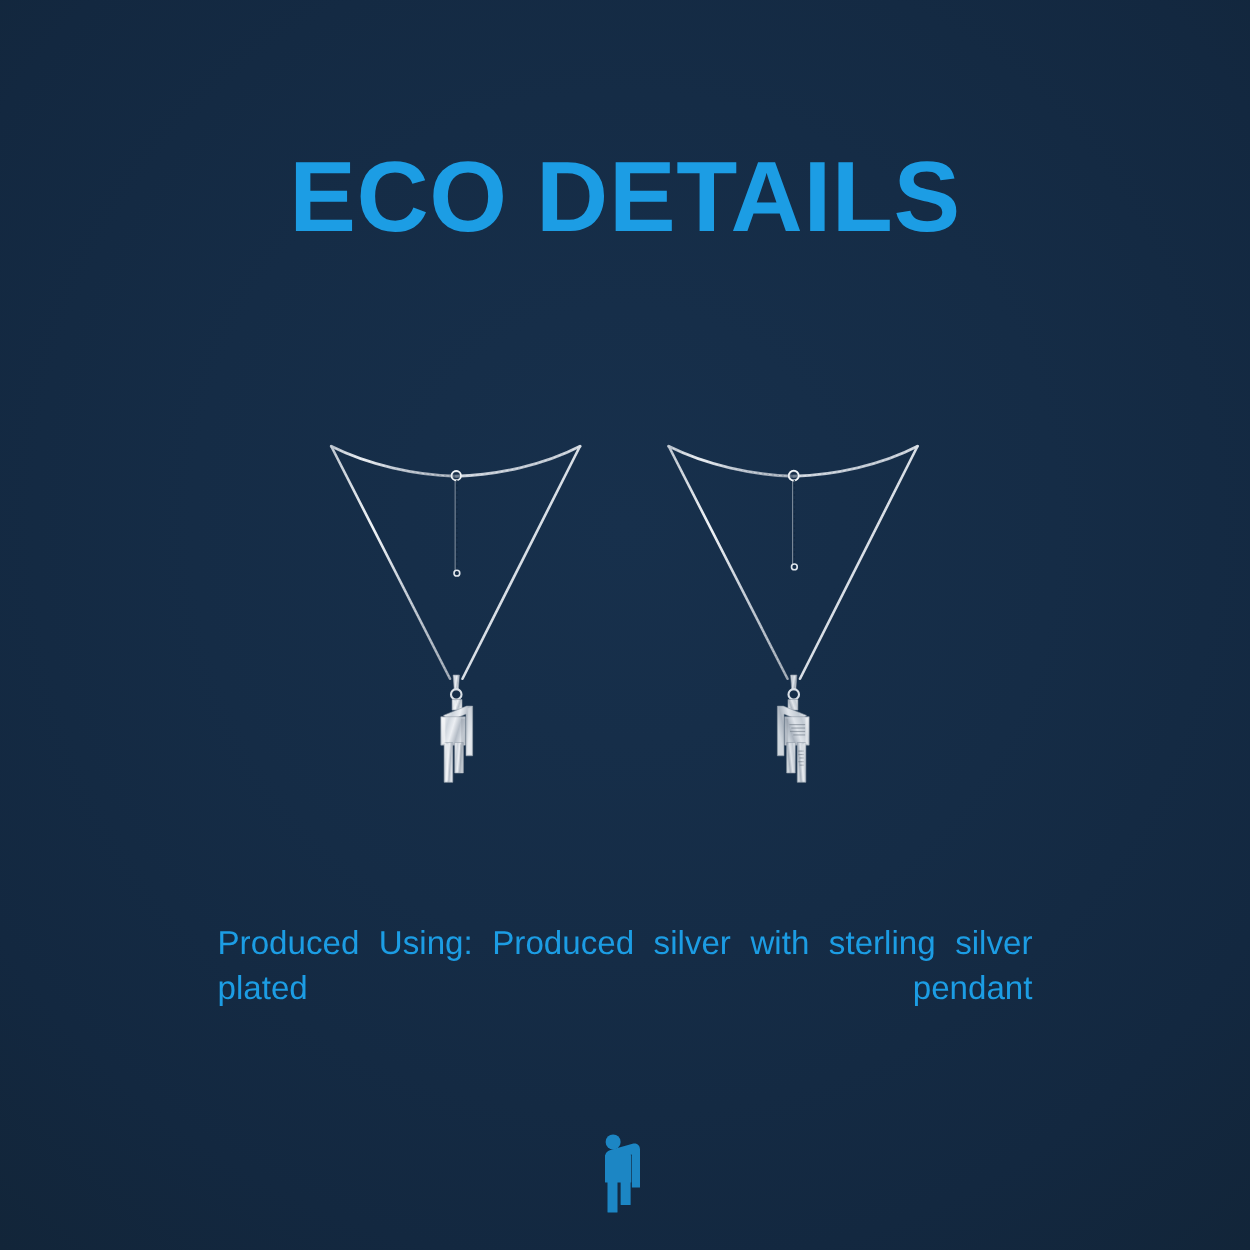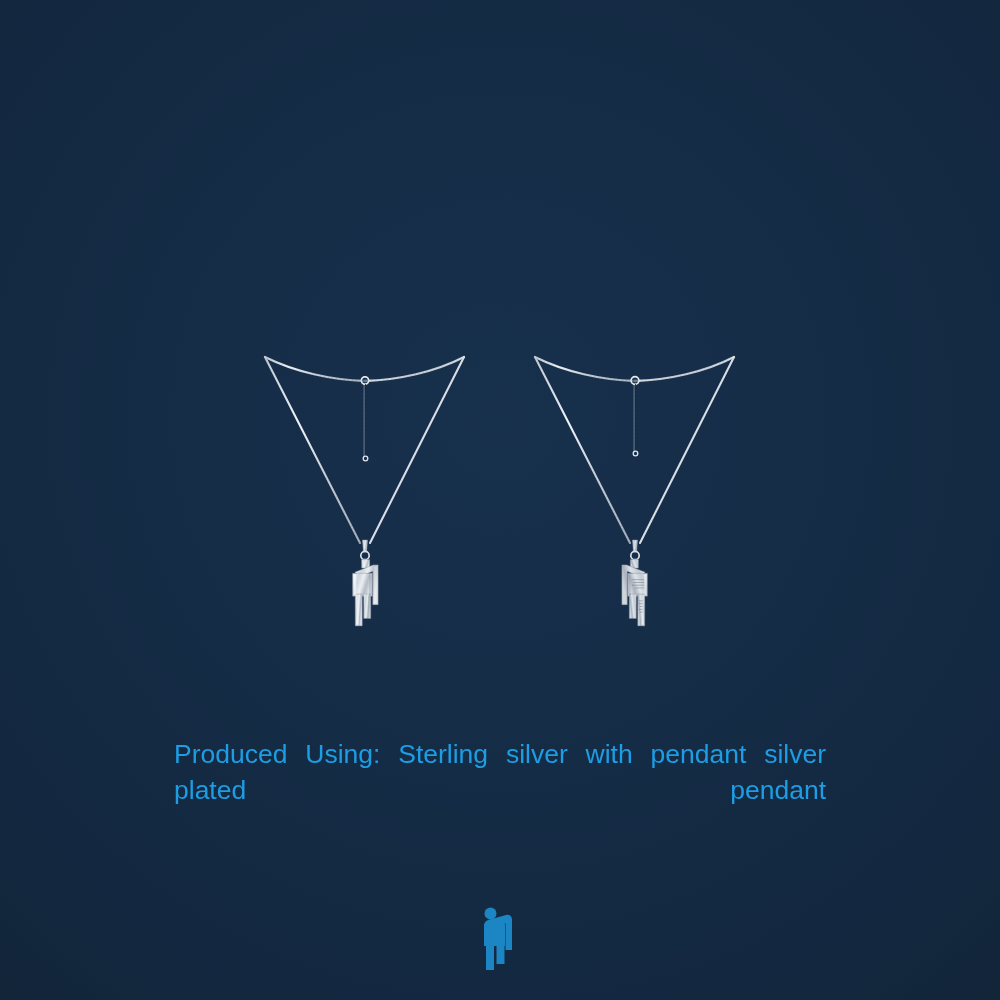--- a/index.html
+++ b/index.html
@@ -78,20 +78,21 @@
     top: 906px;
     width: 44px;
     height: 66px;
   }
 </style>
 </head>
 <body>
 
 <div id="page">
 
+  <div id="title">ECO DETAILS</div>
 
   <div id="product-area">
 
     <svg id="necklace-left" class="necklace-svg" width="250" height="380" viewBox="0 0 250 380">
       <defs>
         <linearGradient id="chainGradL" x1="0" y1="0" x2="1" y2="1">
           <stop offset="0%" stop-color="#b9c2cc"></stop>
           <stop offset="35%" stop-color="#eef2f6"></stop>
           <stop offset="60%" stop-color="#c4ccd6"></stop>
           <stop offset="100%" stop-color="#9aa4b0"></stop>
@@ -238,21 +239,21 @@
           <rect x="15" y="48" width="4.2" height="0.9"></rect>
           <rect x="15" y="50.6" width="3.2" height="0.9"></rect>
         </g>
         <path d="M12,15.5 L13.8,15.5 L13.8,35 L12,35 Z" fill="#ffffff" opacity="0.40"></path>
         <path d="M14.6,35.2 L16.2,35.2 L16.2,62.6 L14.6,62.6 Z" fill="#ffffff" opacity="0.30"></path>
         <path d="M26.8,16 L29.2,16 L29.2,35.4 L26.8,35.4 Z" fill="#7e8894" opacity="0.32"></path>
       </g>
     </svg>
   </div>
 
-  <div id="caption">Produced Using: Sterling silver with pendant silver plated pendant</div>
+  <div id="caption">Produced Using: Produced silver with sterling silver plated pendant</div>
 
   <svg id="brand-mark" viewBox="0 0 44 66">
     <g fill="#1C86C4">
 
       <circle cx="12.5" cy="7.5" r="6"></circle>
 
       <path d="M6,20 C6,16.5 8,14.5 11,13.8 L28,9 C31.5,8 34,10.2 34,13.6 L34,44 L27.5,44 L27.5,17.5 L13,22 Z"></path>
 
       <rect x="6" y="18" width="21" height="22" rx="0.5"></rect>
 

